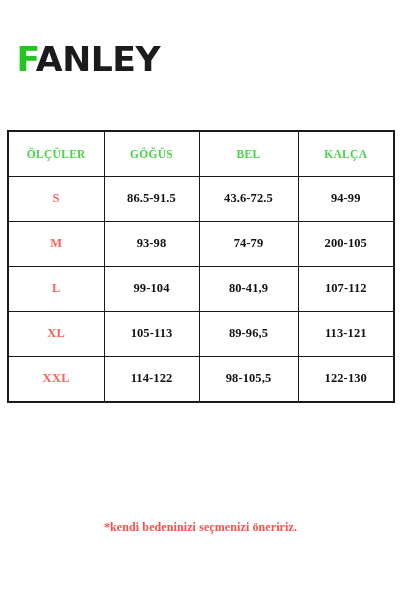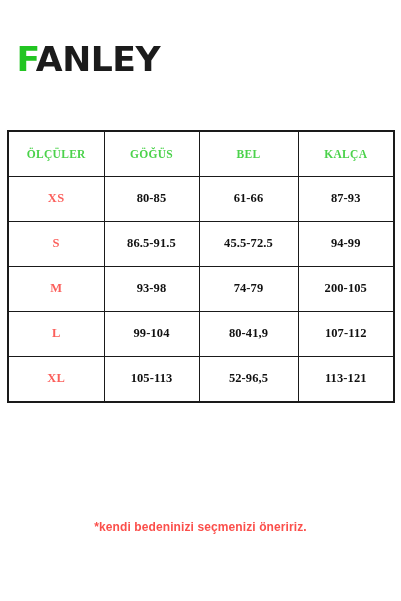--- a/index.html
+++ b/index.html
@@ -85,21 +85,21 @@
   }
 
   
   .footnote {
     position: absolute;
     left: 0;
     top: 520px;
     width: 401px;
     text-align: center;
     color: #fb4f4b;
-    font-family: Liberation Sans, sans-serif;
+    font-family: Liberation Serif, serif;
     font-weight: 700;
     font-size: 12px;
     letter-spacing: 0.1px;
   }
 </style>
 </head>
 <body>
 
 <div class="logo-wrap">
   <div class="logo"><span class="logo-f">F</span><span class="logo-rest">ANLEY</span></div>
@@ -116,46 +116,46 @@
     <thead>
       <tr>
         <th>ÖLÇÜLER</th>
         <th>GÖĞÜS</th>
         <th>BEL</th>
         <th>KALÇA</th>
       </tr>
     </thead>
     <tbody>
       <tr>
-        <td class="size-label">XS</td>
-        <td class="measure-val">80-85</td>
-        <td class="measure-val">61-66</td>
-        <td class="measure-val">87-93</td>
-      </tr>
-      <tr>
         <td class="size-label">S</td>
         <td class="measure-val">86.5-91.5</td>
-        <td class="measure-val">45.5-72.5</td>
+        <td class="measure-val">43.6-72.5</td>
         <td class="measure-val">94-99</td>
       </tr>
       <tr>
         <td class="size-label">M</td>
         <td class="measure-val">93-98</td>
         <td class="measure-val">74-79</td>
         <td class="measure-val">200-105</td>
       </tr>
       <tr>
         <td class="size-label">L</td>
         <td class="measure-val">99-104</td>
         <td class="measure-val">80-41,9</td>
         <td class="measure-val">107-112</td>
       </tr>
       <tr>
         <td class="size-label">XL</td>
         <td class="measure-val">105-113</td>
-        <td class="measure-val">52-96,5</td>
+        <td class="measure-val">89-96,5</td>
         <td class="measure-val">113-121</td>
+      </tr>
+      <tr>
+        <td class="size-label">XXL</td>
+        <td class="measure-val">114-122</td>
+        <td class="measure-val">98-105,5</td>
+        <td class="measure-val">122-130</td>
       </tr>
     </tbody>
   </table>
 </div>
 
 <div class="footnote">*kendi bedeninizi seçmenizi öneririz.</div>
 
 </body></html>

